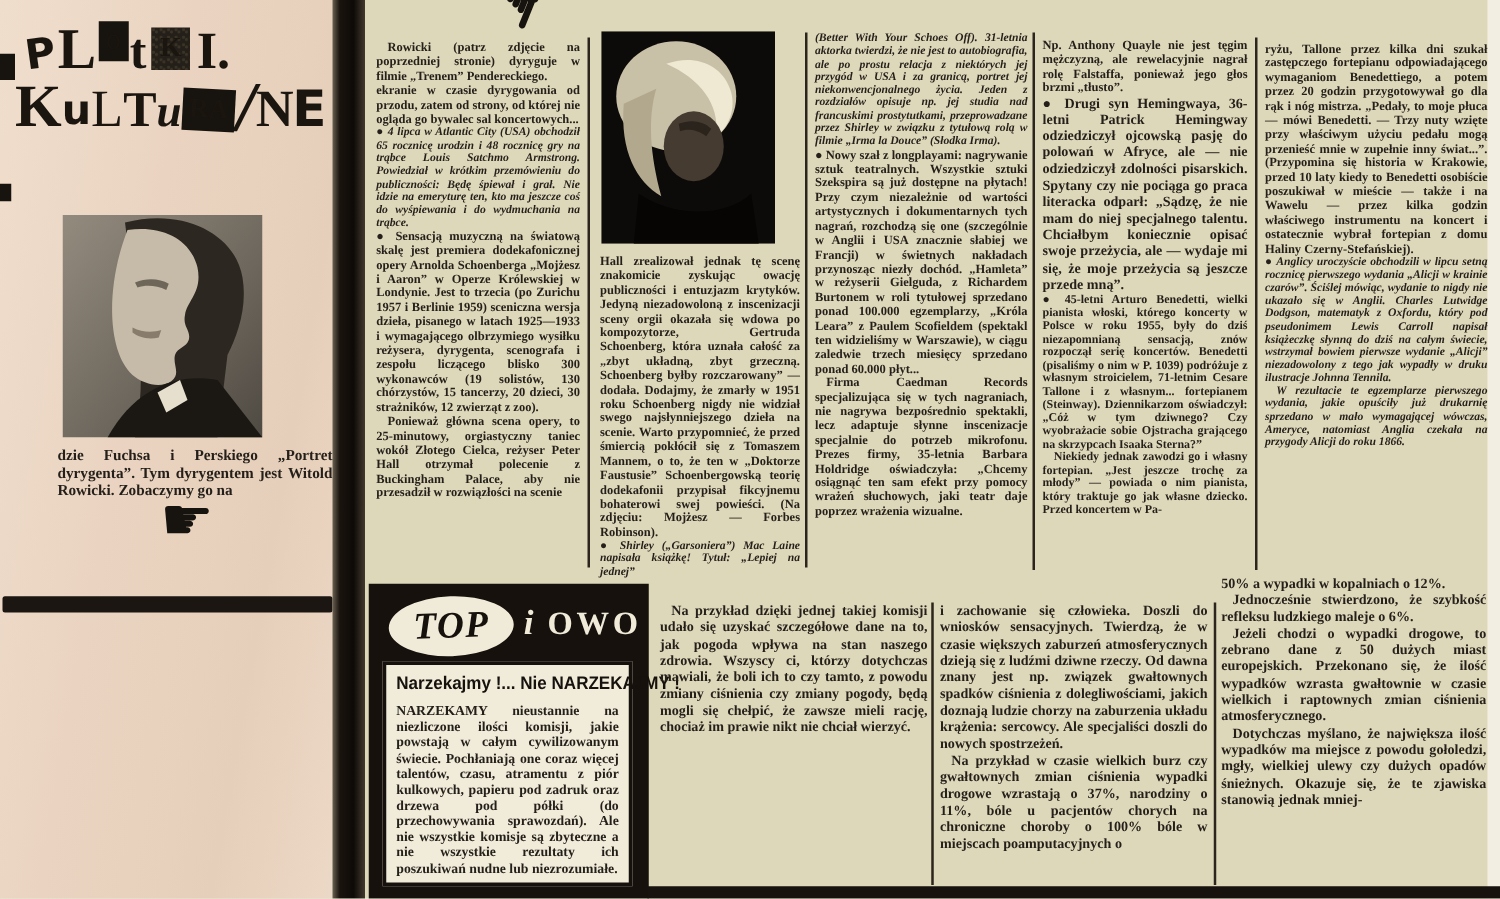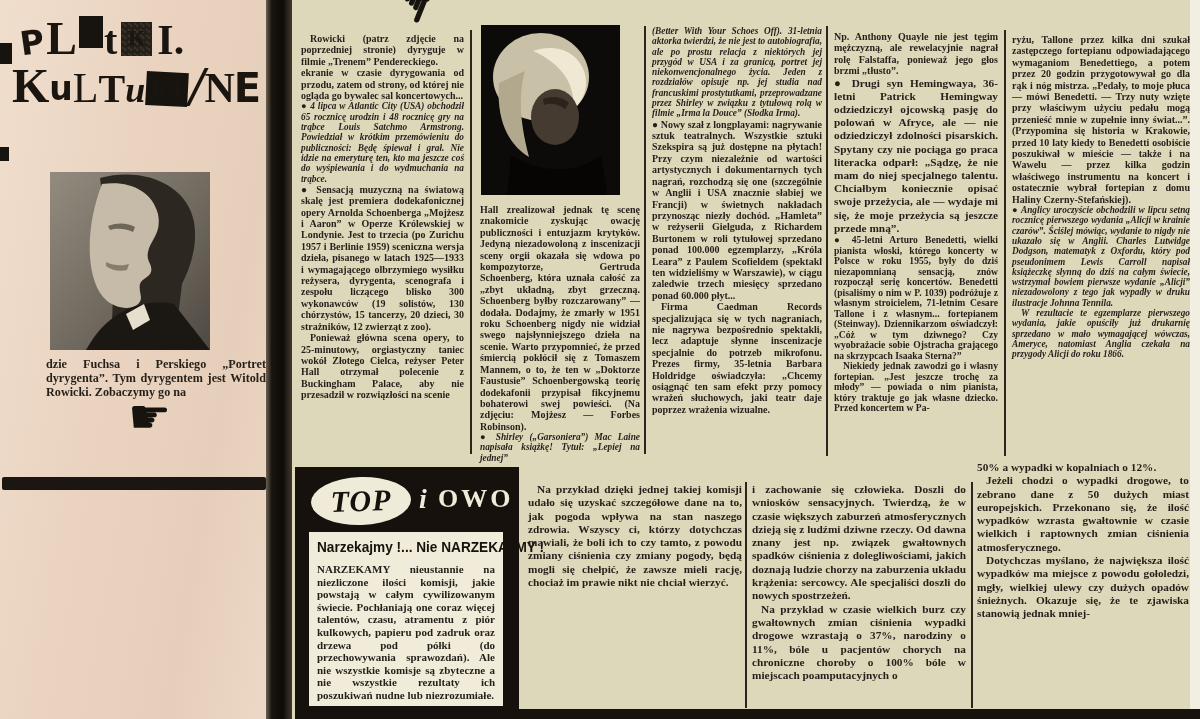--- a/index.html
+++ b/index.html
@@ -202,18 +202,19 @@
 
   <div class="tcol" id="colA">
     <p class="b ind">Na przykład dzięki jednej takiej komisji udało się uzyskać szczegółowe dane na to, jak pogoda wpływa na stan naszego zdrowia. Wszyscy ci, którzy dotychczas mawiali, że boli ich to czy tamto, z powodu zmiany ciśnienia czy zmiany pogody, będą mogli się chełpić, że zawsze mieli rację, chociaż im prawie nikt nie chciał wierzyć.</p>
   </div>
   <div class="tcol" id="colB">
     <p class="b">i zachowanie się człowieka. Doszli do wniosków sensacyjnych. Twierdzą, że w czasie większych zaburzeń atmosferycznych dzieją się z ludźmi dziwne rzeczy. Od dawna znany jest np. związek gwałtownych spadków ciśnienia z dolegliwościami, jakich doznają ludzie chorzy na zaburzenia układu krążenia: sercowcy. Ale specjaliści doszli do nowych spostrzeżeń.</p>
     <p class="b ind">Na przykład w czasie wielkich burz czy gwałtownych zmian ciśnienia wypadki drogowe wzrastają o 37%, narodziny o 11%, bóle u pacjentów chorych na chroniczne choroby o 100% bóle w miejscach poamputacyjnych o</p>
   </div>
   <div class="tcol" id="colC">
     <p class="b">50% a wypadki w kopalniach o 12%.</p>
+    <p class="b ind">Jednocześnie stwierdzono, że szybkość refleksu ludzkiego maleje o 6%.</p>
     <p class="b ind">Jeżeli chodzi o wypadki drogowe, to zebrano dane z 50 dużych miast europejskich. Przekonano się, że ilość wypadków wzrasta gwałtownie w czasie wielkich i raptownych zmian ciśnienia atmosferycznego.</p>
     <p class="b ind">Dotychczas myślano, że największa ilość wypadków ma miejsce z powodu gołoledzi, mgły, wielkiej ulewy czy dużych opadów śnieżnych. Okazuje się, że te zjawiska stanowią jednak mniej-</p>
   </div>
 
   <div class="bottom-strip"></div>
 </div>
 
 </body></html>

